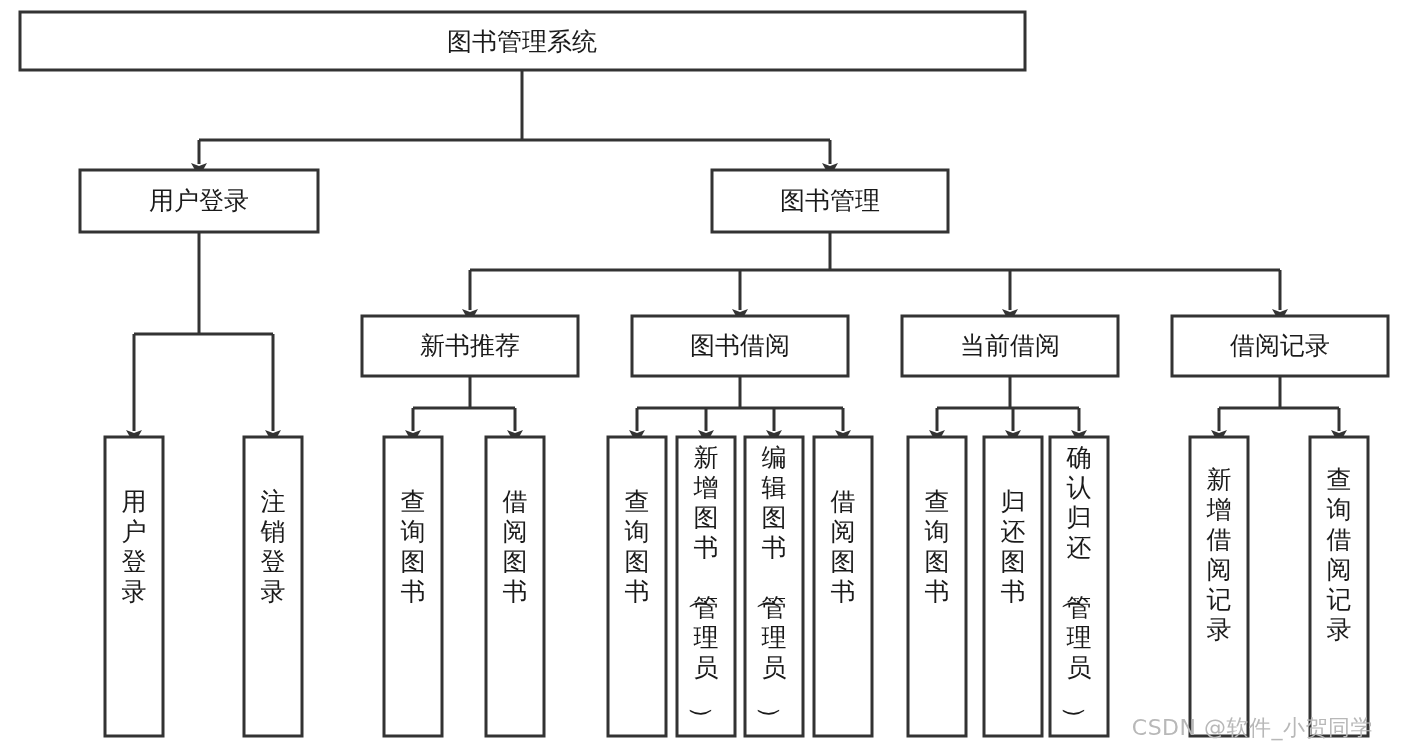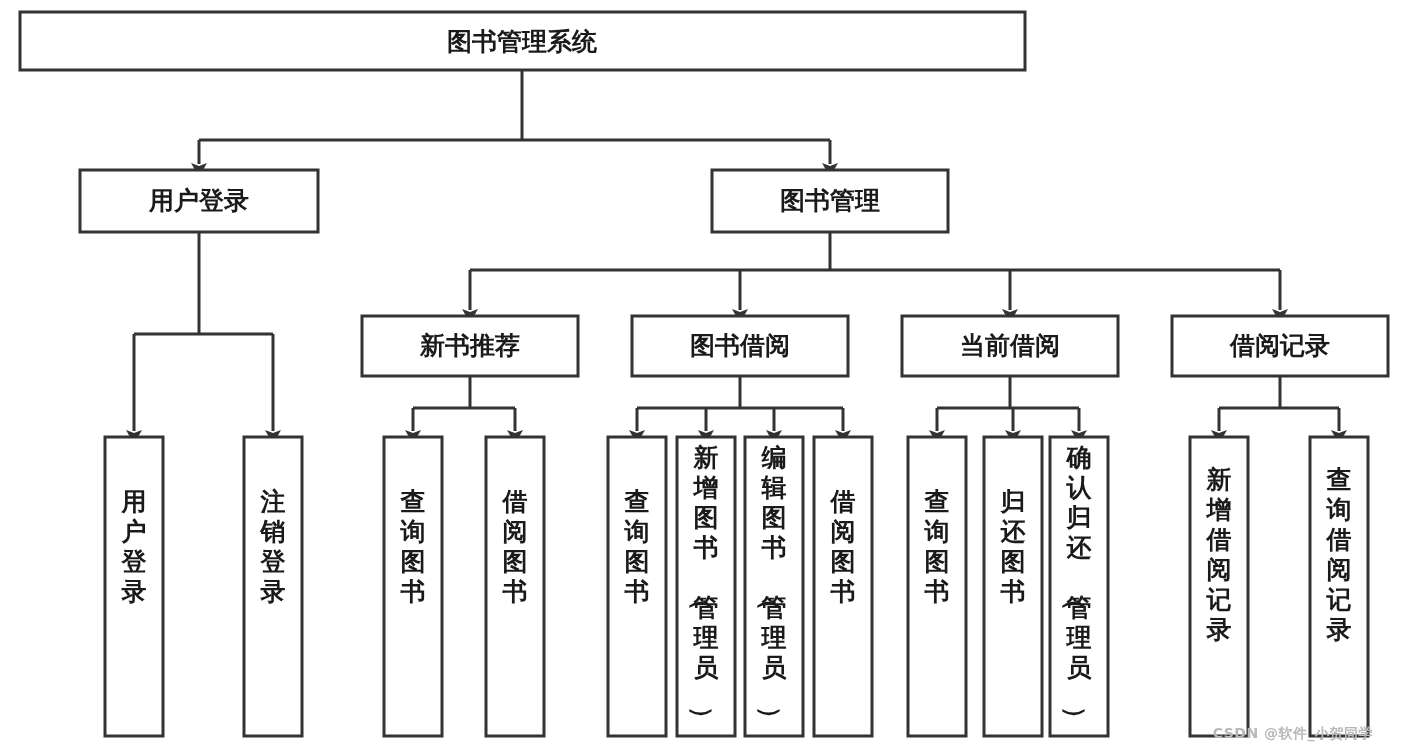--- a/index.html
+++ b/index.html
@@ -13,21 +13,20 @@
     position: relative;
     font-family: "DejaVu Sans", "Liberation Sans", sans-serif;
     overflow: hidden;
   }
   #diagram-root {
     position: absolute;
     left: 0;
     top: 0;
     width: 1381px;
     height: 747px;
-    font-weight: bold;
   }
   svg.diagram {
     display: block;
     width: 1405px;
     height: 747px;
   }
   .node-rect {
     fill: #ffffff;
     stroke: #333333;
     stroke-width: 3;
@@ -52,21 +51,21 @@
     font-family: "DejaVu Sans", "Liberation Sans", sans-serif;
     fill: #1a1a1a;
     font-size: 25px;
     text-anchor: middle;
   }
   .watermark {
     position: absolute;
     right: 8px;
     bottom: 4px;
     font-family: "DejaVu Sans", "Liberation Sans", sans-serif;
-    font-size: 14px;
+    font-size: 22px;
     color: #b8b8b8;
     white-space: nowrap;
     letter-spacing: 0.5px;
     pointer-events: none;
     text-align: right;
   }
 </style>
 </head>
 <body>
 

